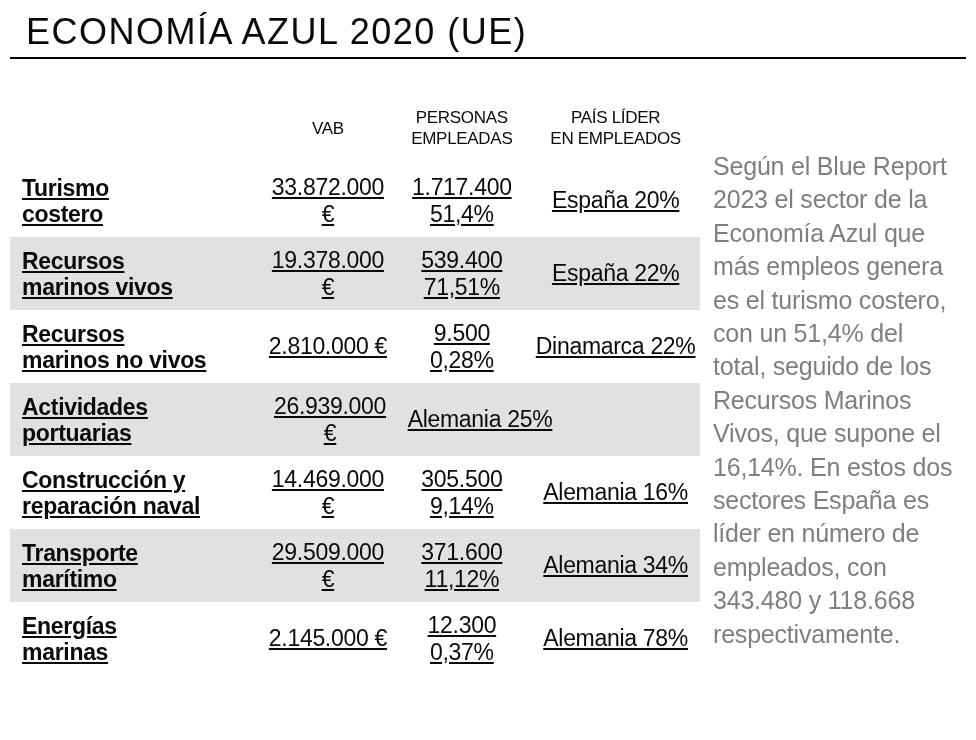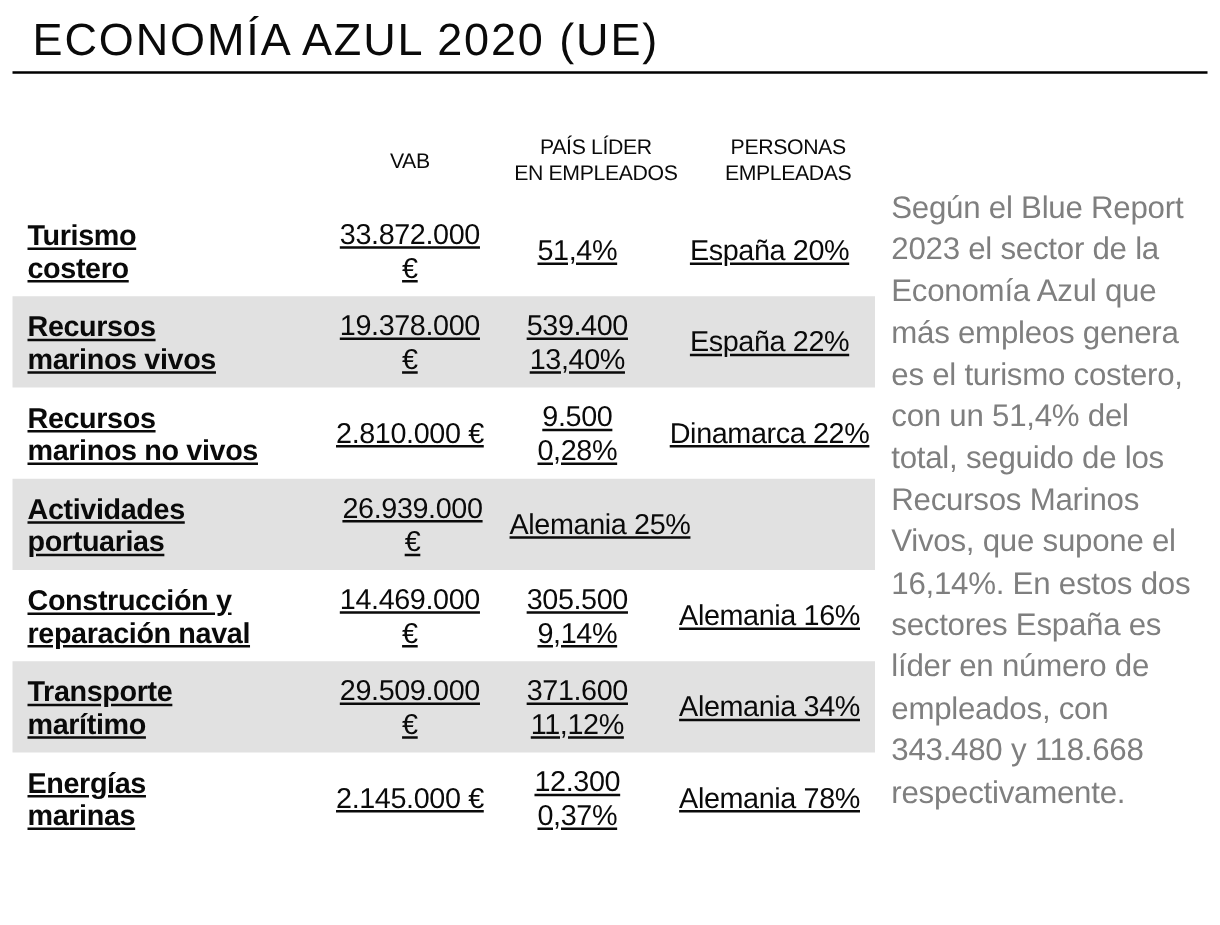--- a/index.html
+++ b/index.html
@@ -88,44 +88,45 @@
 
   <h1 class="page-title">ECONOMÍA AZUL 2020 (UE)</h1>
   <div class="title-rule"></div>
 
   <div class="content">
 
     <div class="datatable">
       <div class="thead">
         <div class="th c-sector"></div>
         <div class="th c-vab">VAB</div>
+        <div class="th c-emp">PERSONAS
+EMPLEADAS</div>
         <div class="th c-pais">PAÍS LÍDER
 EN EMPLEADOS</div>
-        <div class="th c-emp">PERSONAS
-EMPLEADAS</div>
       </div>
 
       <div id="rows">
         <div class="tr">
           <div class="td c-sector">Turismo
 costero</div>
           <div class="td c-vab">33.872.000 €</div>
           <div class="td c-emp">
+            <div>1.717.400</div>
             <div>51,4%</div>
           </div>
           <div class="td c-pais">España 20%</div>
         </div>
 
         <div class="tr shaded">
           <div class="td c-sector">Recursos
 marinos vivos</div>
           <div class="td c-vab">19.378.000 €</div>
           <div class="td c-emp">
             <div>539.400</div>
-            <div>13,40%</div>
+            <div>71,51%</div>
           </div>
           <div class="td c-pais">España 22%</div>
         </div>
 
         <div class="tr">
           <div class="td c-sector">Recursos
 marinos no vivos</div>
           <div class="td c-vab">2.810.000 €</div>
           <div class="td c-emp">
             <div>9.500</div>

